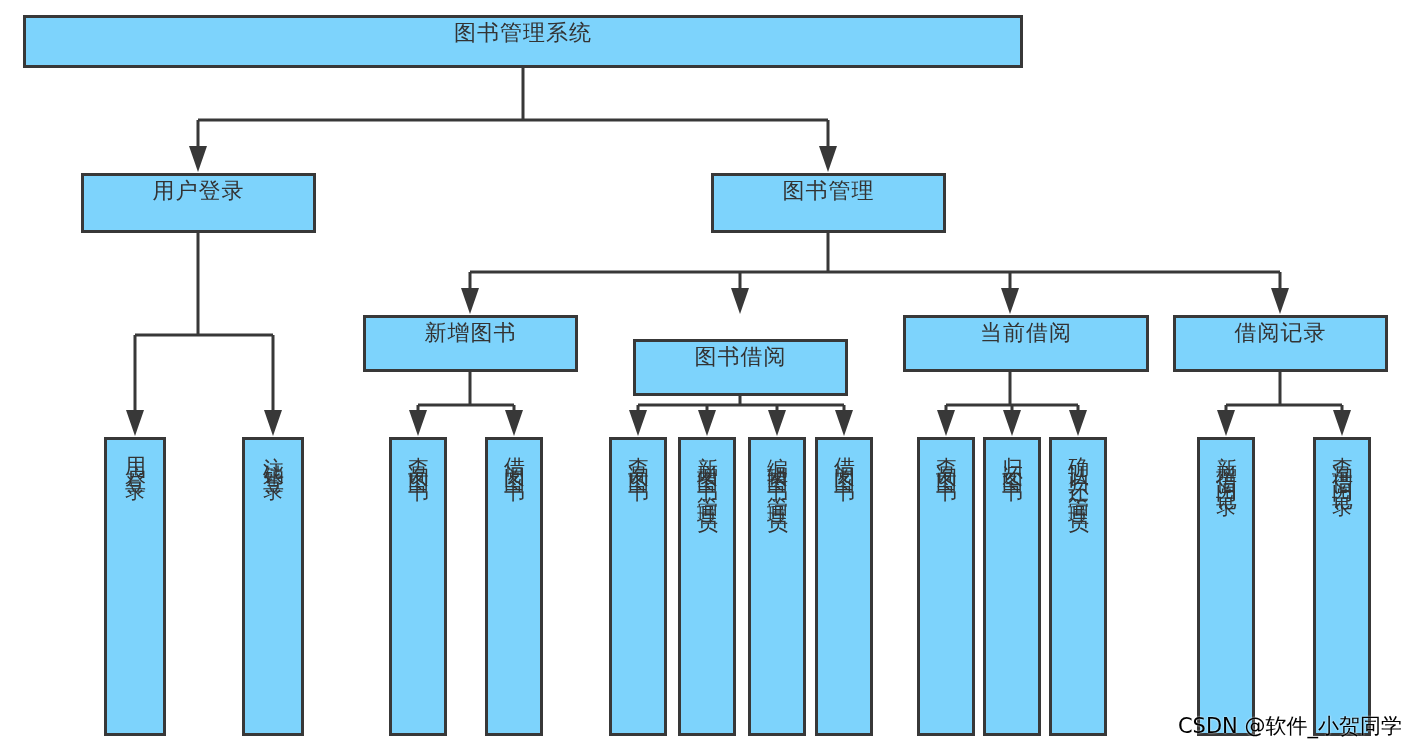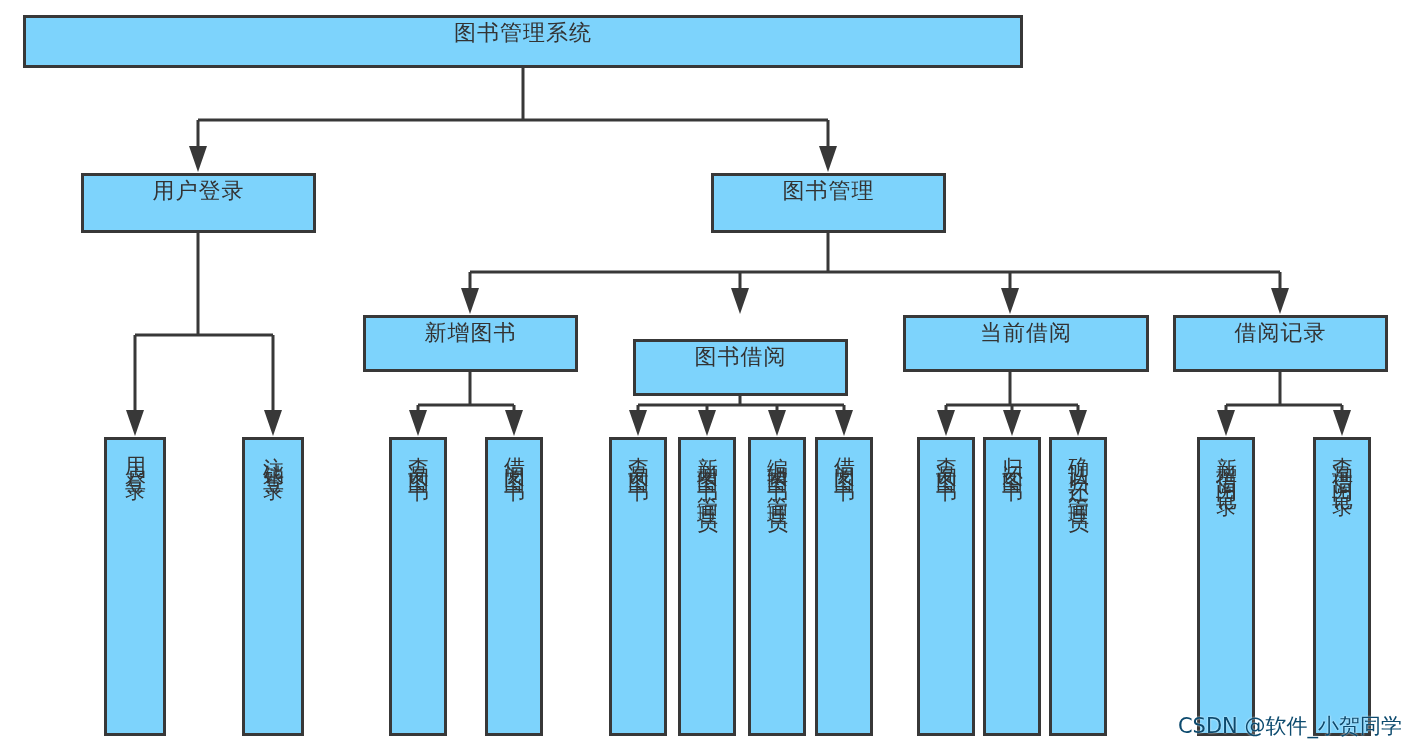--- a/index.html
+++ b/index.html
@@ -32,21 +32,21 @@
     line-height: 1;
     white-space: nowrap;
   }
   .watermark {
     position: absolute;
     left: 1150px;
     top: 712px;
     width: 252px;
     text-align: right;
     font-size: 21px;
-    color: #0c4a6e;
+    color: #000000;
     text-shadow: 0 0 2px #ffffff;
     white-space: nowrap;
     pointer-events: none;
   }
 </style>
 </head>
 <body>
 
 <div id="stage">
 

